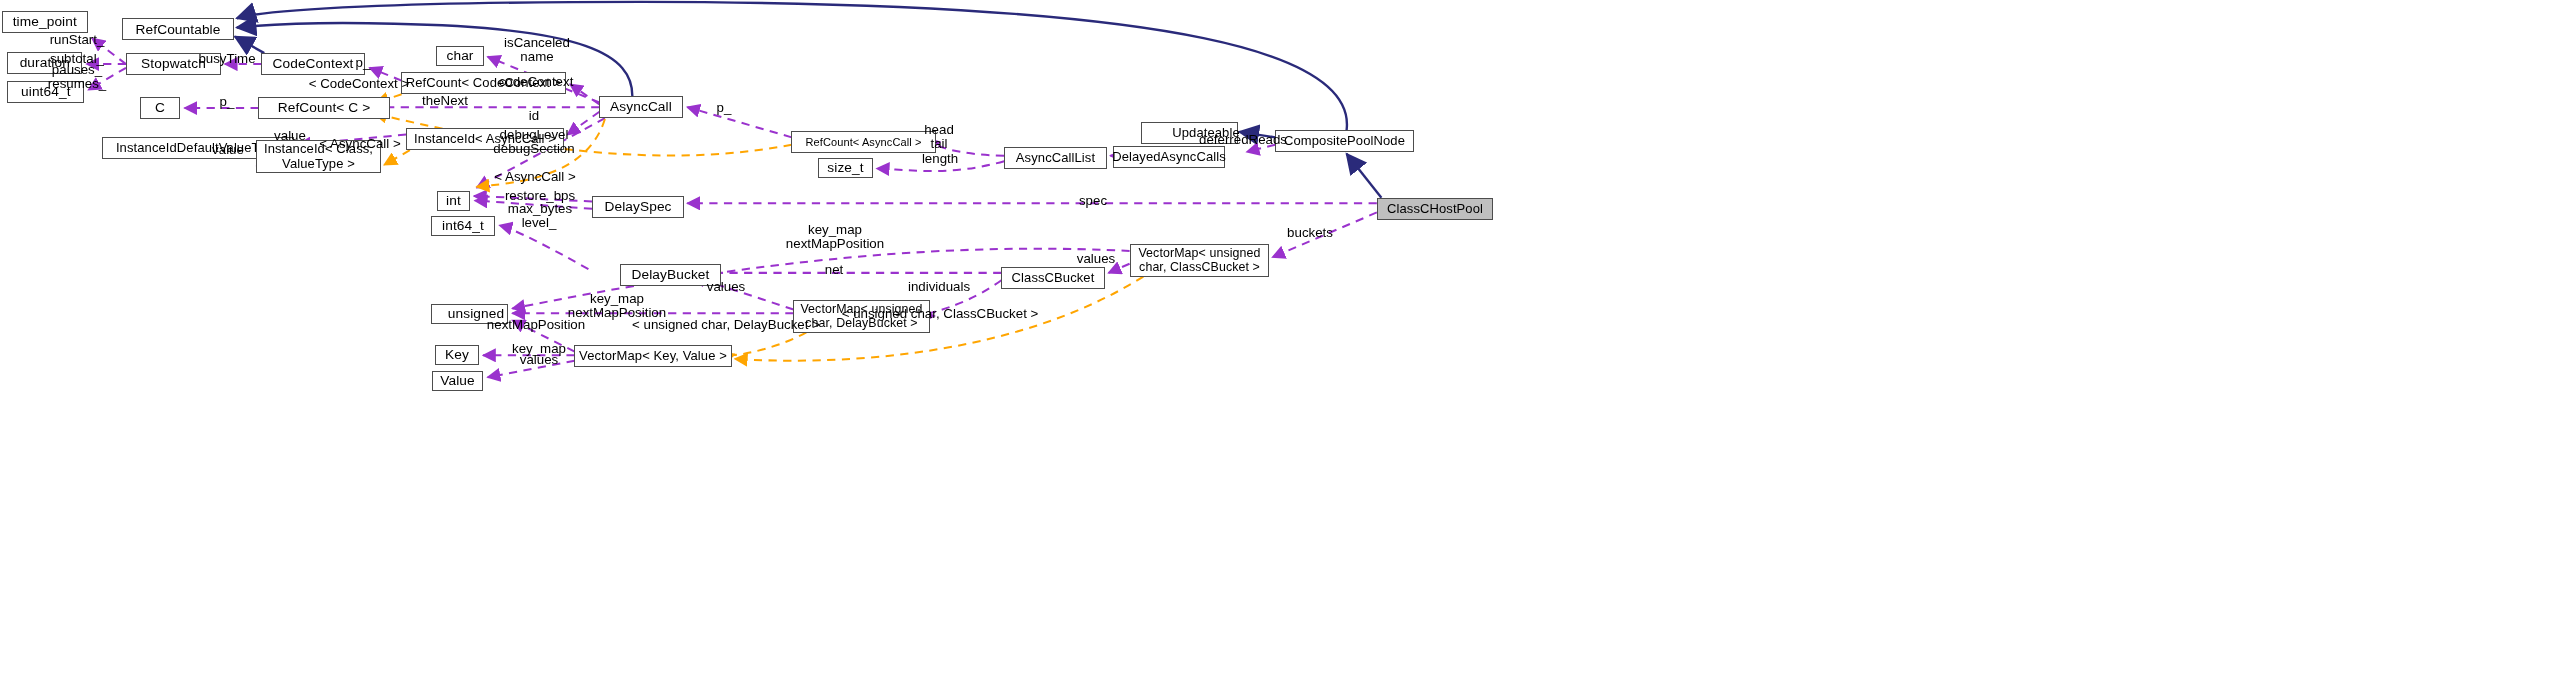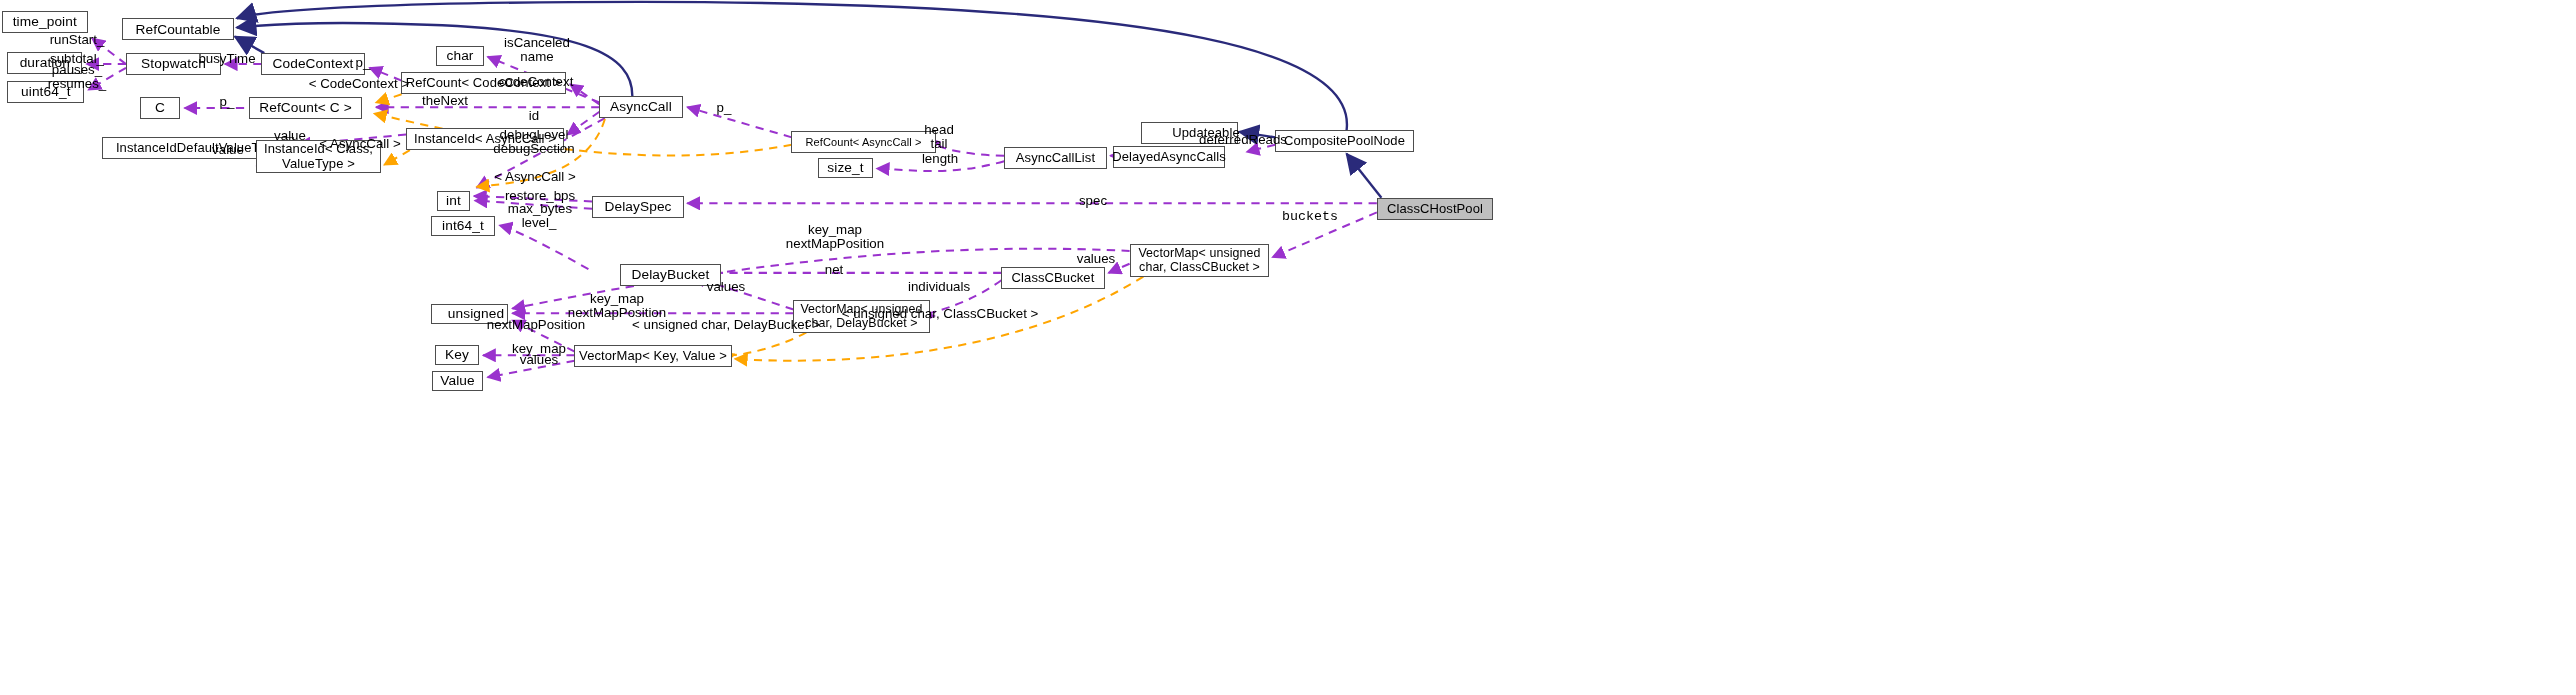--- a/index.html
+++ b/index.html
@@ -175,21 +175,21 @@
   <div class="node" style="left:7.3px;top:81px;width:77px;height:22px;">uint64_t</div>
 
   <div class="node" style="left:122px;top:18.3px;width:112px;height:22px;">RefCountable</div>
 
   <div class="node" style="left:126px;top:53px;width:95px;height:22px;">Stopwatch</div>
 
   <div class="node" style="left:261px;top:53px;width:104px;height:22px;">CodeContext</div>
 
   <div class="node" style="left:140px;top:97px;width:40px;height:22px;">C</div>
 
-  <div class="node" style="left:249px;top:97px;width:113px;height:22px;">RefCount&lt; C &gt;</div>
+  <div class="node" style="left:258px;top:97px;width:132px;height:22px;">RefCount&lt; C &gt;</div>
 
   <div class="node" style="left:102px;top:137px;width:192px;height:22px;font-size:13px;">InstanceIdDefaultValueType</div>
 
   <div class="node" style="left:256px;top:140px;width:125px;height:33px;font-size:13px;">InstanceId&lt; Class,
 ValueType &gt;</div>
 
   <div class="node" style="left:436px;top:46px;width:48px;height:20px;">char</div>
 
   <div class="node" style="left:401px;top:72px;width:165px;height:22px;font-size:13px;">RefCount&lt; CodeContext &gt;</div>
 
@@ -255,21 +255,21 @@
 debugSection</div>
   <div class="edge-label" style="left:535px;top:177px;">&lt; AsyncCall &gt;</div>
   <div class="edge-label" style="left:724px;top:108px;">p_</div>
   <div class="edge-label" style="left:939px;top:137px;">head
 tail</div>
   <div class="edge-label" style="left:940px;top:159px;">length</div>
   <div class="edge-label" style="left:540px;top:196px;">restore_bps</div>
   <div class="edge-label" style="left:540px;top:209px;">max_bytes</div>
   <div class="edge-label" style="left:539px;top:223px;">level_</div>
   <div class="edge-label" style="left:1093px;top:201px;">spec</div>
-  <div class="edge-label" style="left:1310px;top:217px;font-family:Liberation Mono, monospace;">buckets</div>
+  <div class="edge-label" style="left:1310px;top:233px;">buckets</div>
   <div class="edge-label" style="left:1243px;top:140px;">deferredReads</div>
   <div class="edge-label" style="left:835px;top:237px;">key_map
 nextMapPosition</div>
   <div class="edge-label" style="left:834px;top:270px;">net</div>
   <div class="edge-label" style="left:1096px;top:259px;">values</div>
   <div class="edge-label" style="left:726px;top:287px;">values</div>
   <div class="edge-label" style="left:939px;top:287px;">individuals</div>
   <div class="edge-label" style="left:617px;top:306px;">key_map
 nextMapPosition</div>
   <div class="edge-label" style="left:726px;top:325px;">&lt; unsigned char, DelayBucket &gt;</div>

